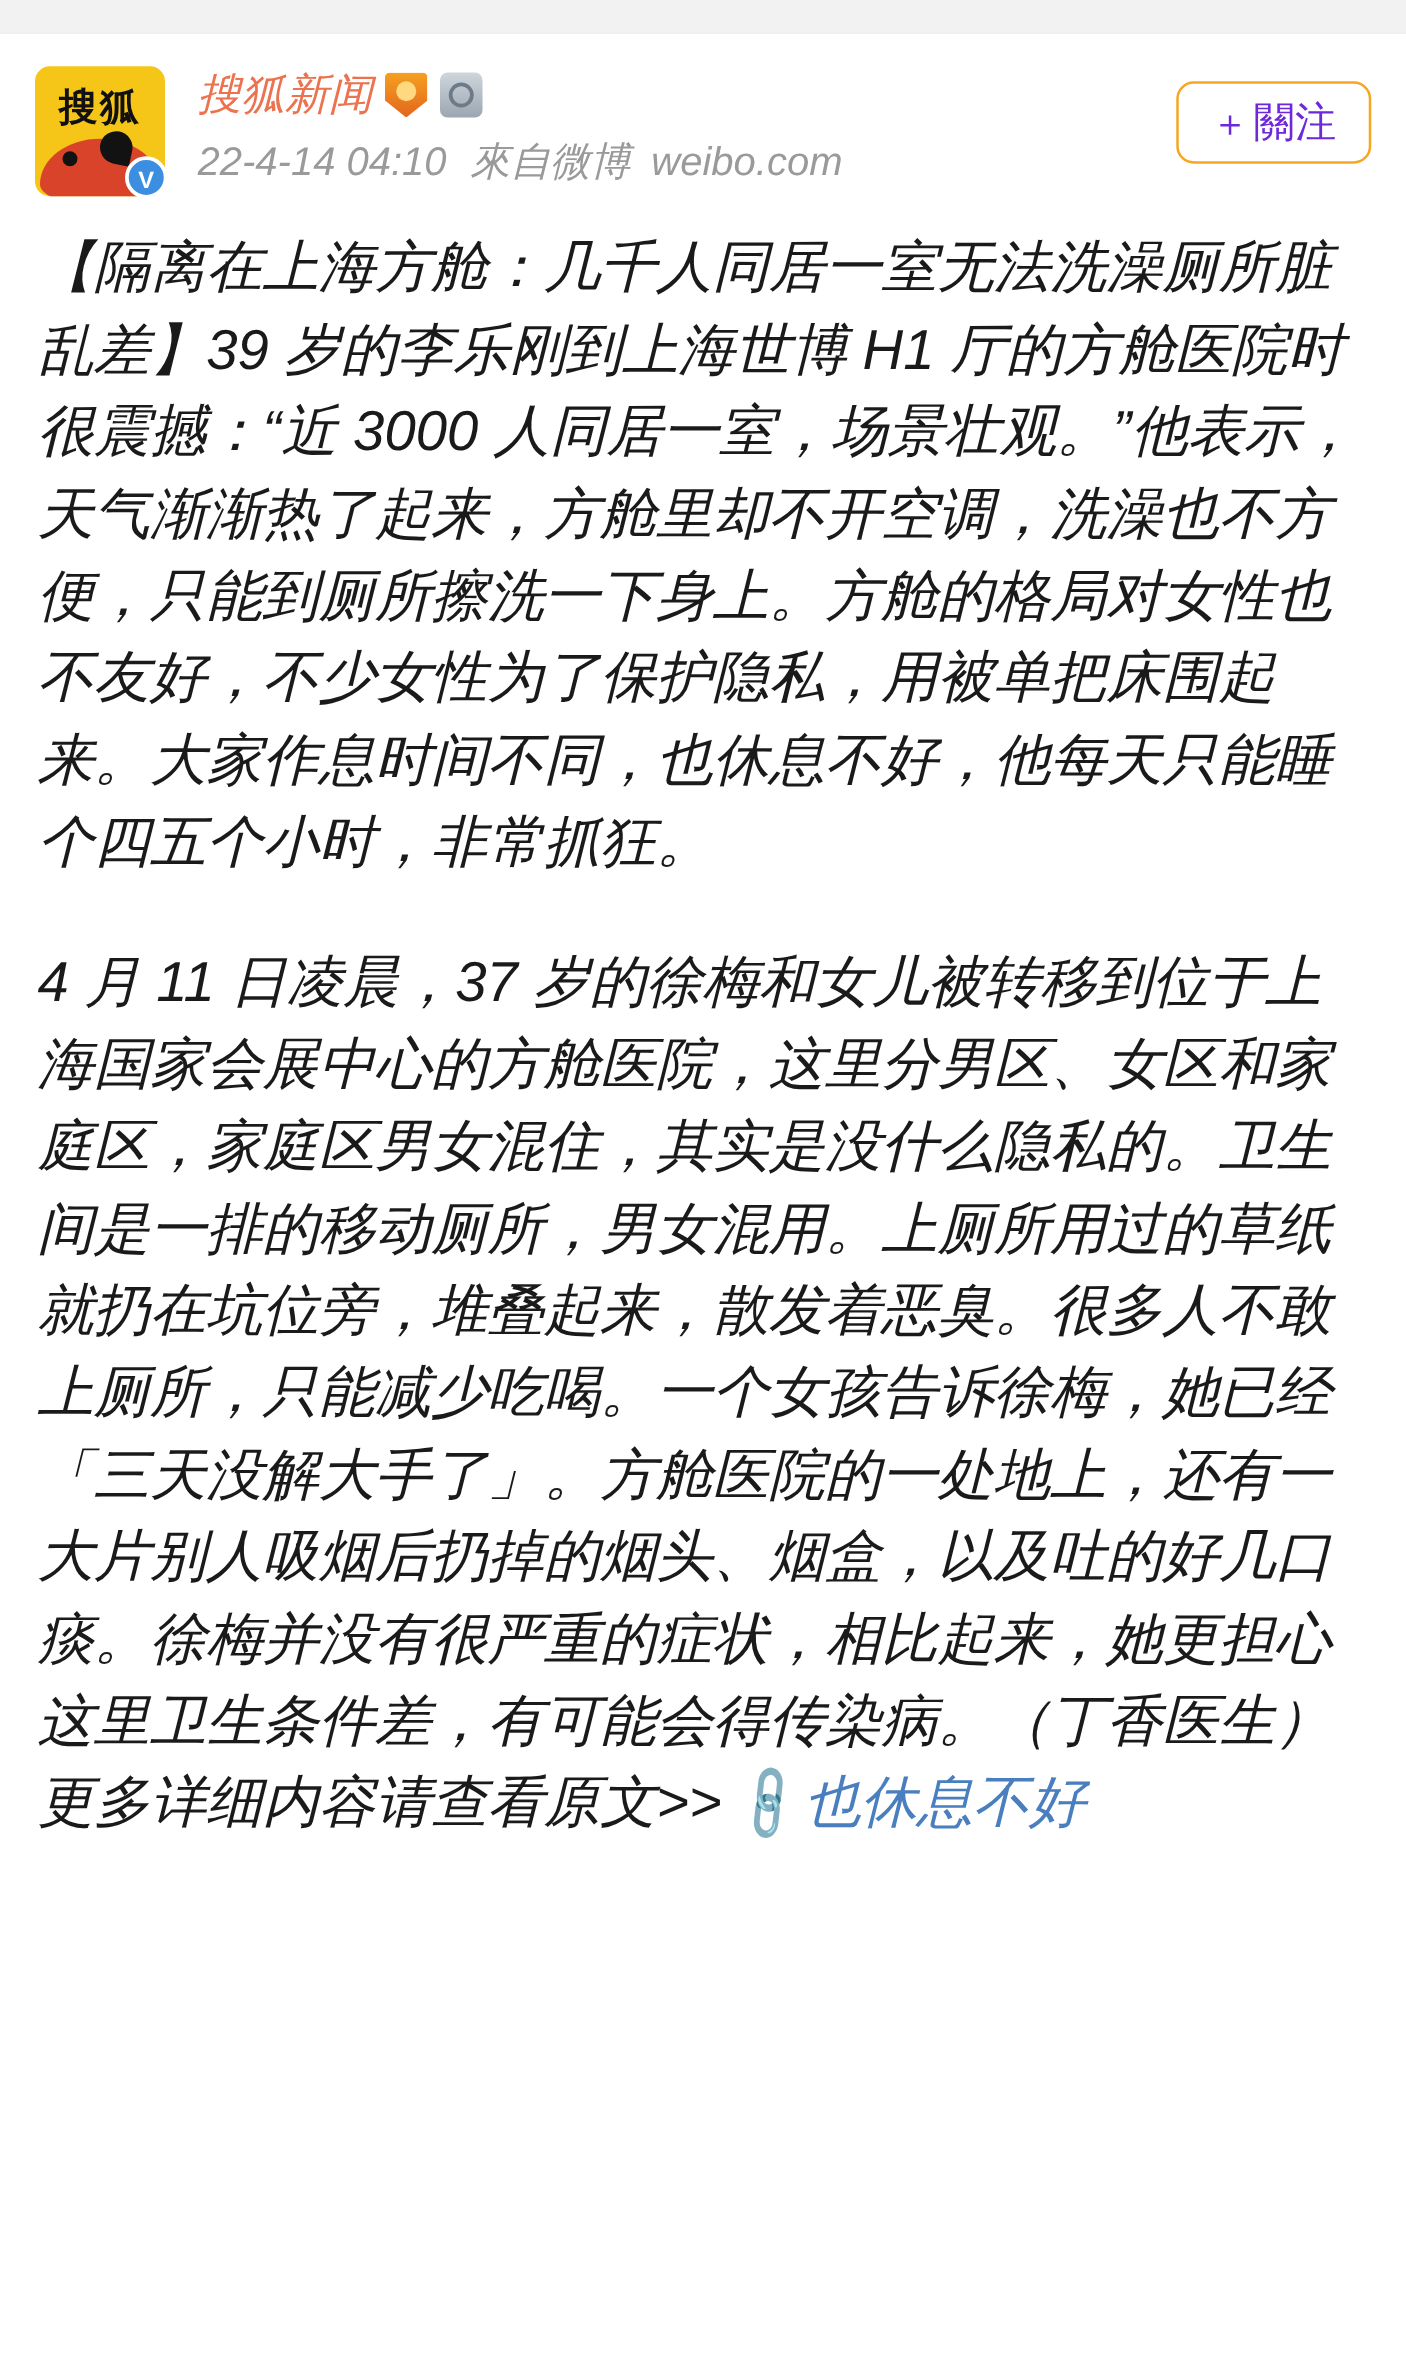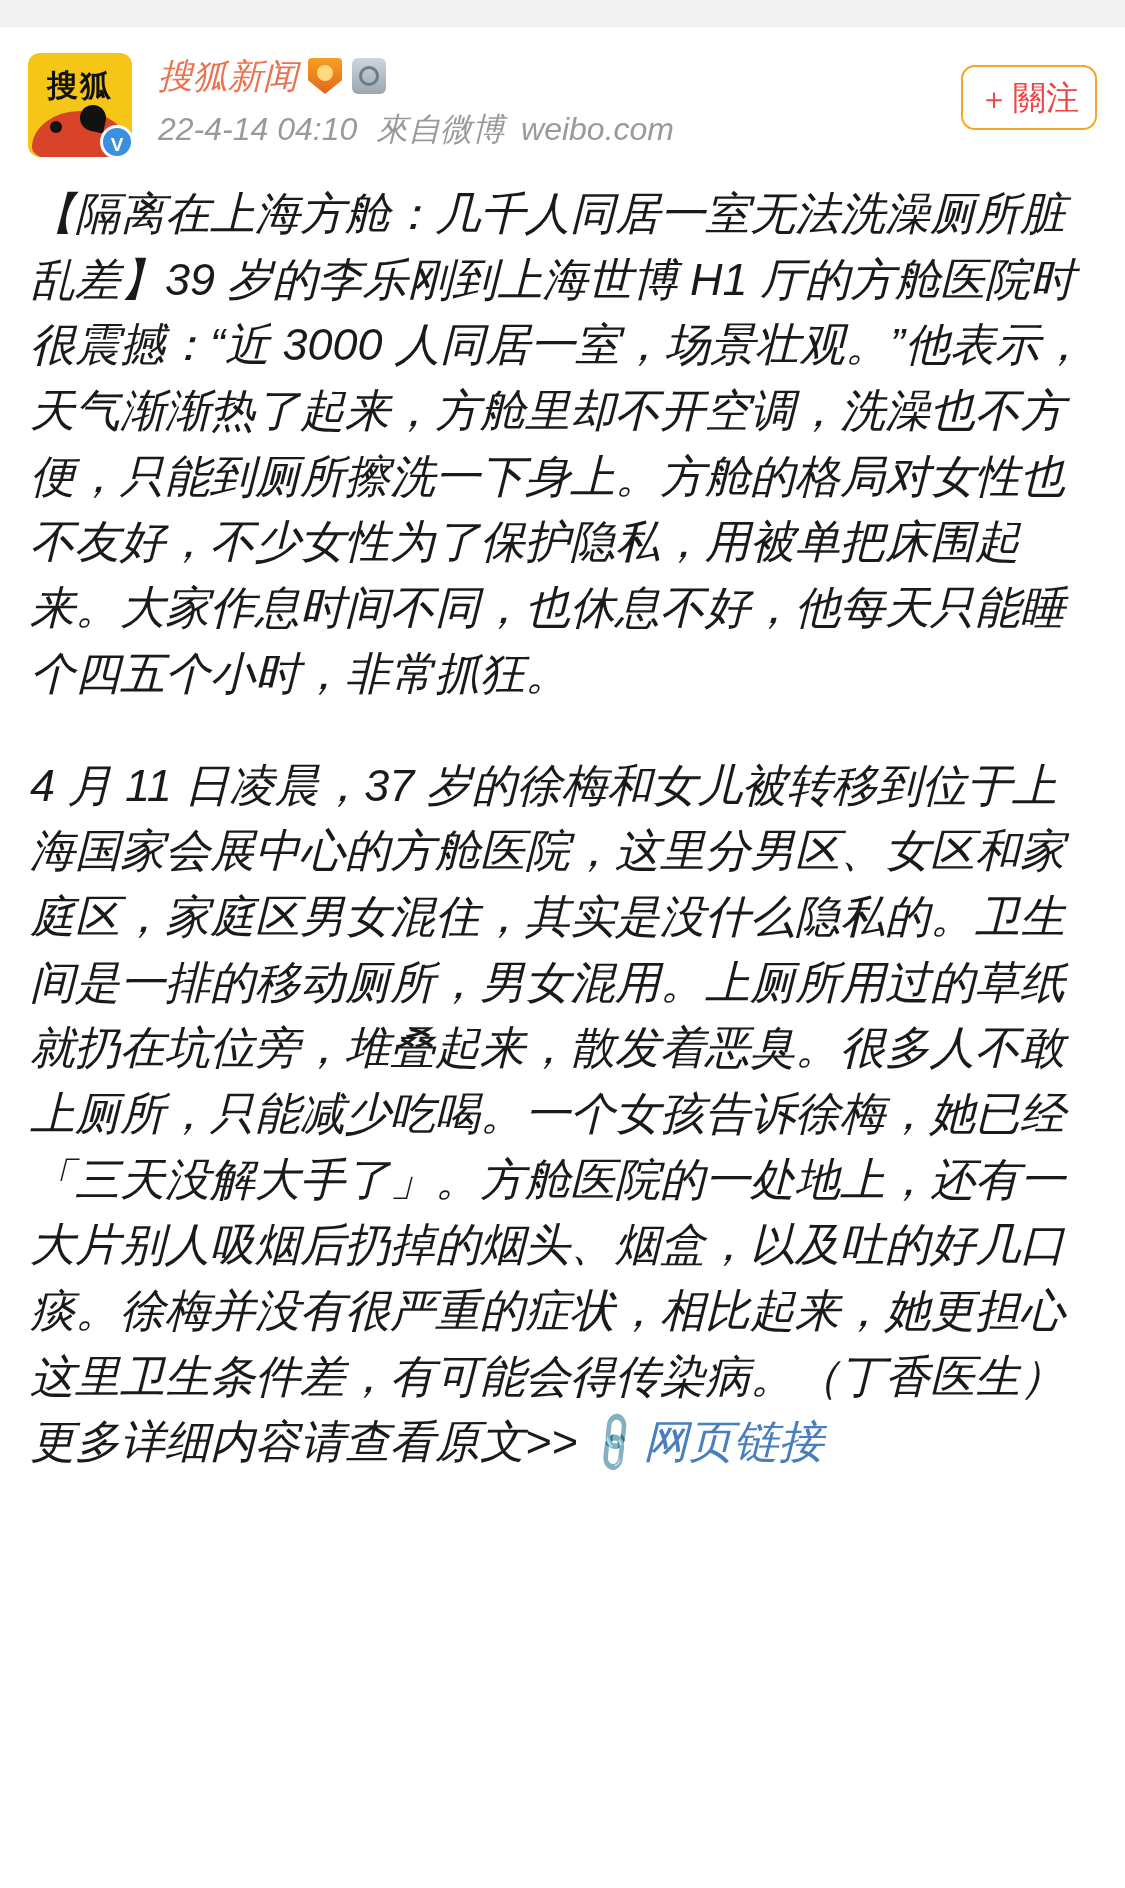--- a/index.html
+++ b/index.html
@@ -164,25 +164,25 @@
     overflow: hidden;
     text-overflow: ellipsis;
   }
   .meta-row .src { margin-left: 10px; }
   .meta-row .weibo-domain { margin-left: 8px; color: #9a9a9a; }
   .follow-btn {
     position: absolute;
     right: 28px;
     top: 38px;
     border: 2px solid #f5a623;
-    color: #ef4444;
+    color: #6d28d9;
     background: #fff;
     border-radius: 14px;
     font-size: 33px;
-    padding: 14px 16px;
+    padding: 14px 26px;
     line-height: 1;
     white-space: nowrap;
     cursor: pointer;
     margin-left: 41px;
   }
   .follow-btn .plus {
     font-size: 30px;
     margin-right: 4px;
   }
   
@@ -244,16 +244,16 @@
       </div>
     </div>
 
     <div class="follow-btn">
       <span class="plus">＋</span><span>關注</span>
     </div>
   </div>
 
   <div class="content">
     <p>【隔离在上海方舱：几千人同居一室无法洗澡厕所脏乱差】39 岁的李乐刚到上海世博 H1 厅的方舱医院时很震撼：“近 3000 人同居一室，场景壮观。”他表示，天气渐渐热了起来，方舱里却不开空调，洗澡也不方便，只能到厕所擦洗一下身上。方舱的格局对女性也不友好，不少女性为了保护隐私，用被单把床围起来。大家作息时间不同，也休息不好，他每天只能睡个四五个小时，非常抓狂。</p>
-    <p><span>4 月 11 日凌晨，37 岁的徐梅和女儿被转移到位于上海国家会展中心的方舱医院，这里分男区、女区和家庭区，家庭区男女混住，其实是没什么隐私的。卫生间是一排的移动厕所，男女混用。上厕所用过的草纸就扔在坑位旁，堆叠起来，散发着恶臭。很多人不敢上厕所，只能减少吃喝。一个女孩告诉徐梅，她已经「三天没解大手了」。方舱医院的一处地上，还有一大片别人吸烟后扔掉的烟头、烟盒，以及吐的好几口痰。徐梅并没有很严重的症状，相比起来，她更担心这里卫生条件差，有可能会得传染病。（丁香医生）更多详细内容请查看原文&gt;&gt; </span><a class="link"><span class="link-icon">🔗</span><span>网页链接</span></a></p>
+    <p><span>4 月 11 日凌晨，37 岁的徐梅和女儿被转移到位于上海国家会展中心的方舱医院，这里分男区、女区和家庭区，家庭区男女混住，其实是没什么隐私的。卫生间是一排的移动厕所，男女混用。上厕所用过的草纸就扔在坑位旁，堆叠起来，散发着恶臭。很多人不敢上厕所，只能减少吃喝。一个女孩告诉徐梅，她已经「三天没解大手了」。方舱医院的一处地上，还有一大片别人吸烟后扔掉的烟头、烟盒，以及吐的好几口痰。徐梅并没有很严重的症状，相比起来，她更担心这里卫生条件差，有可能会得传染病。（丁香医生）更多详细内容请查看原文&gt;&gt; </span><a class="link"><span class="link-icon">🔗</span><span>也休息不好</span></a></p>
   </div>
 
 </div>
 
 </body></html>

